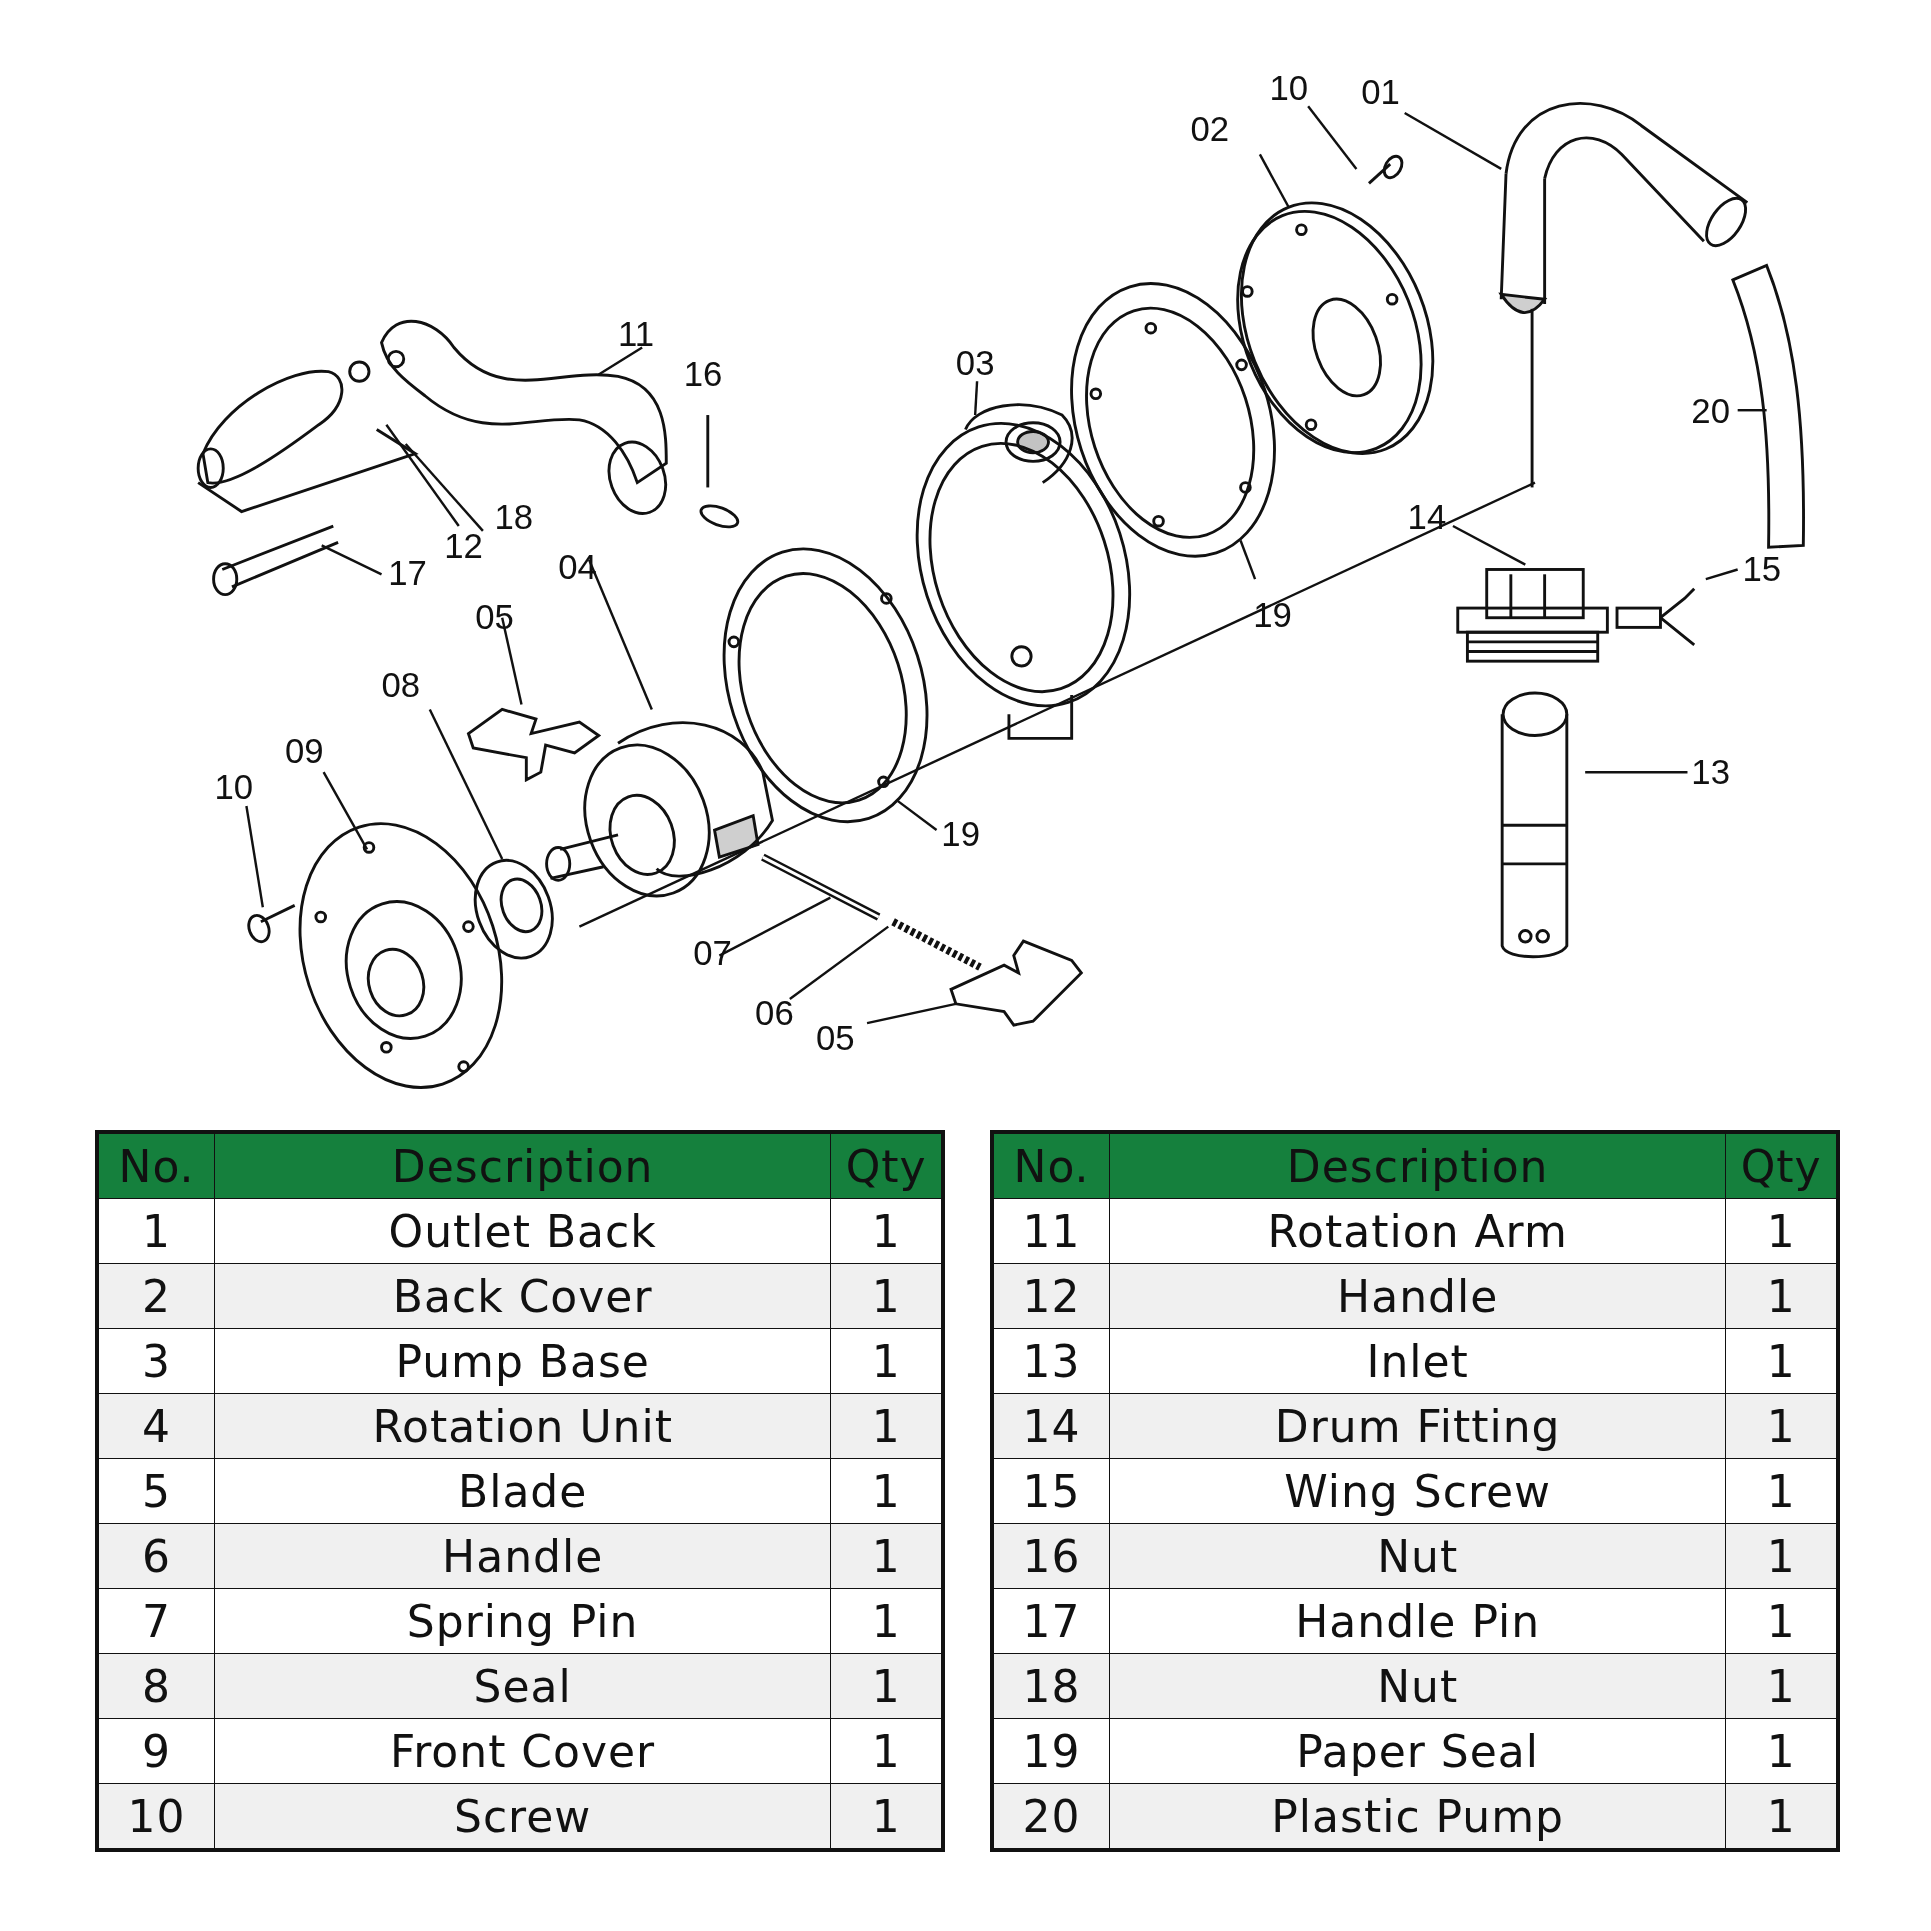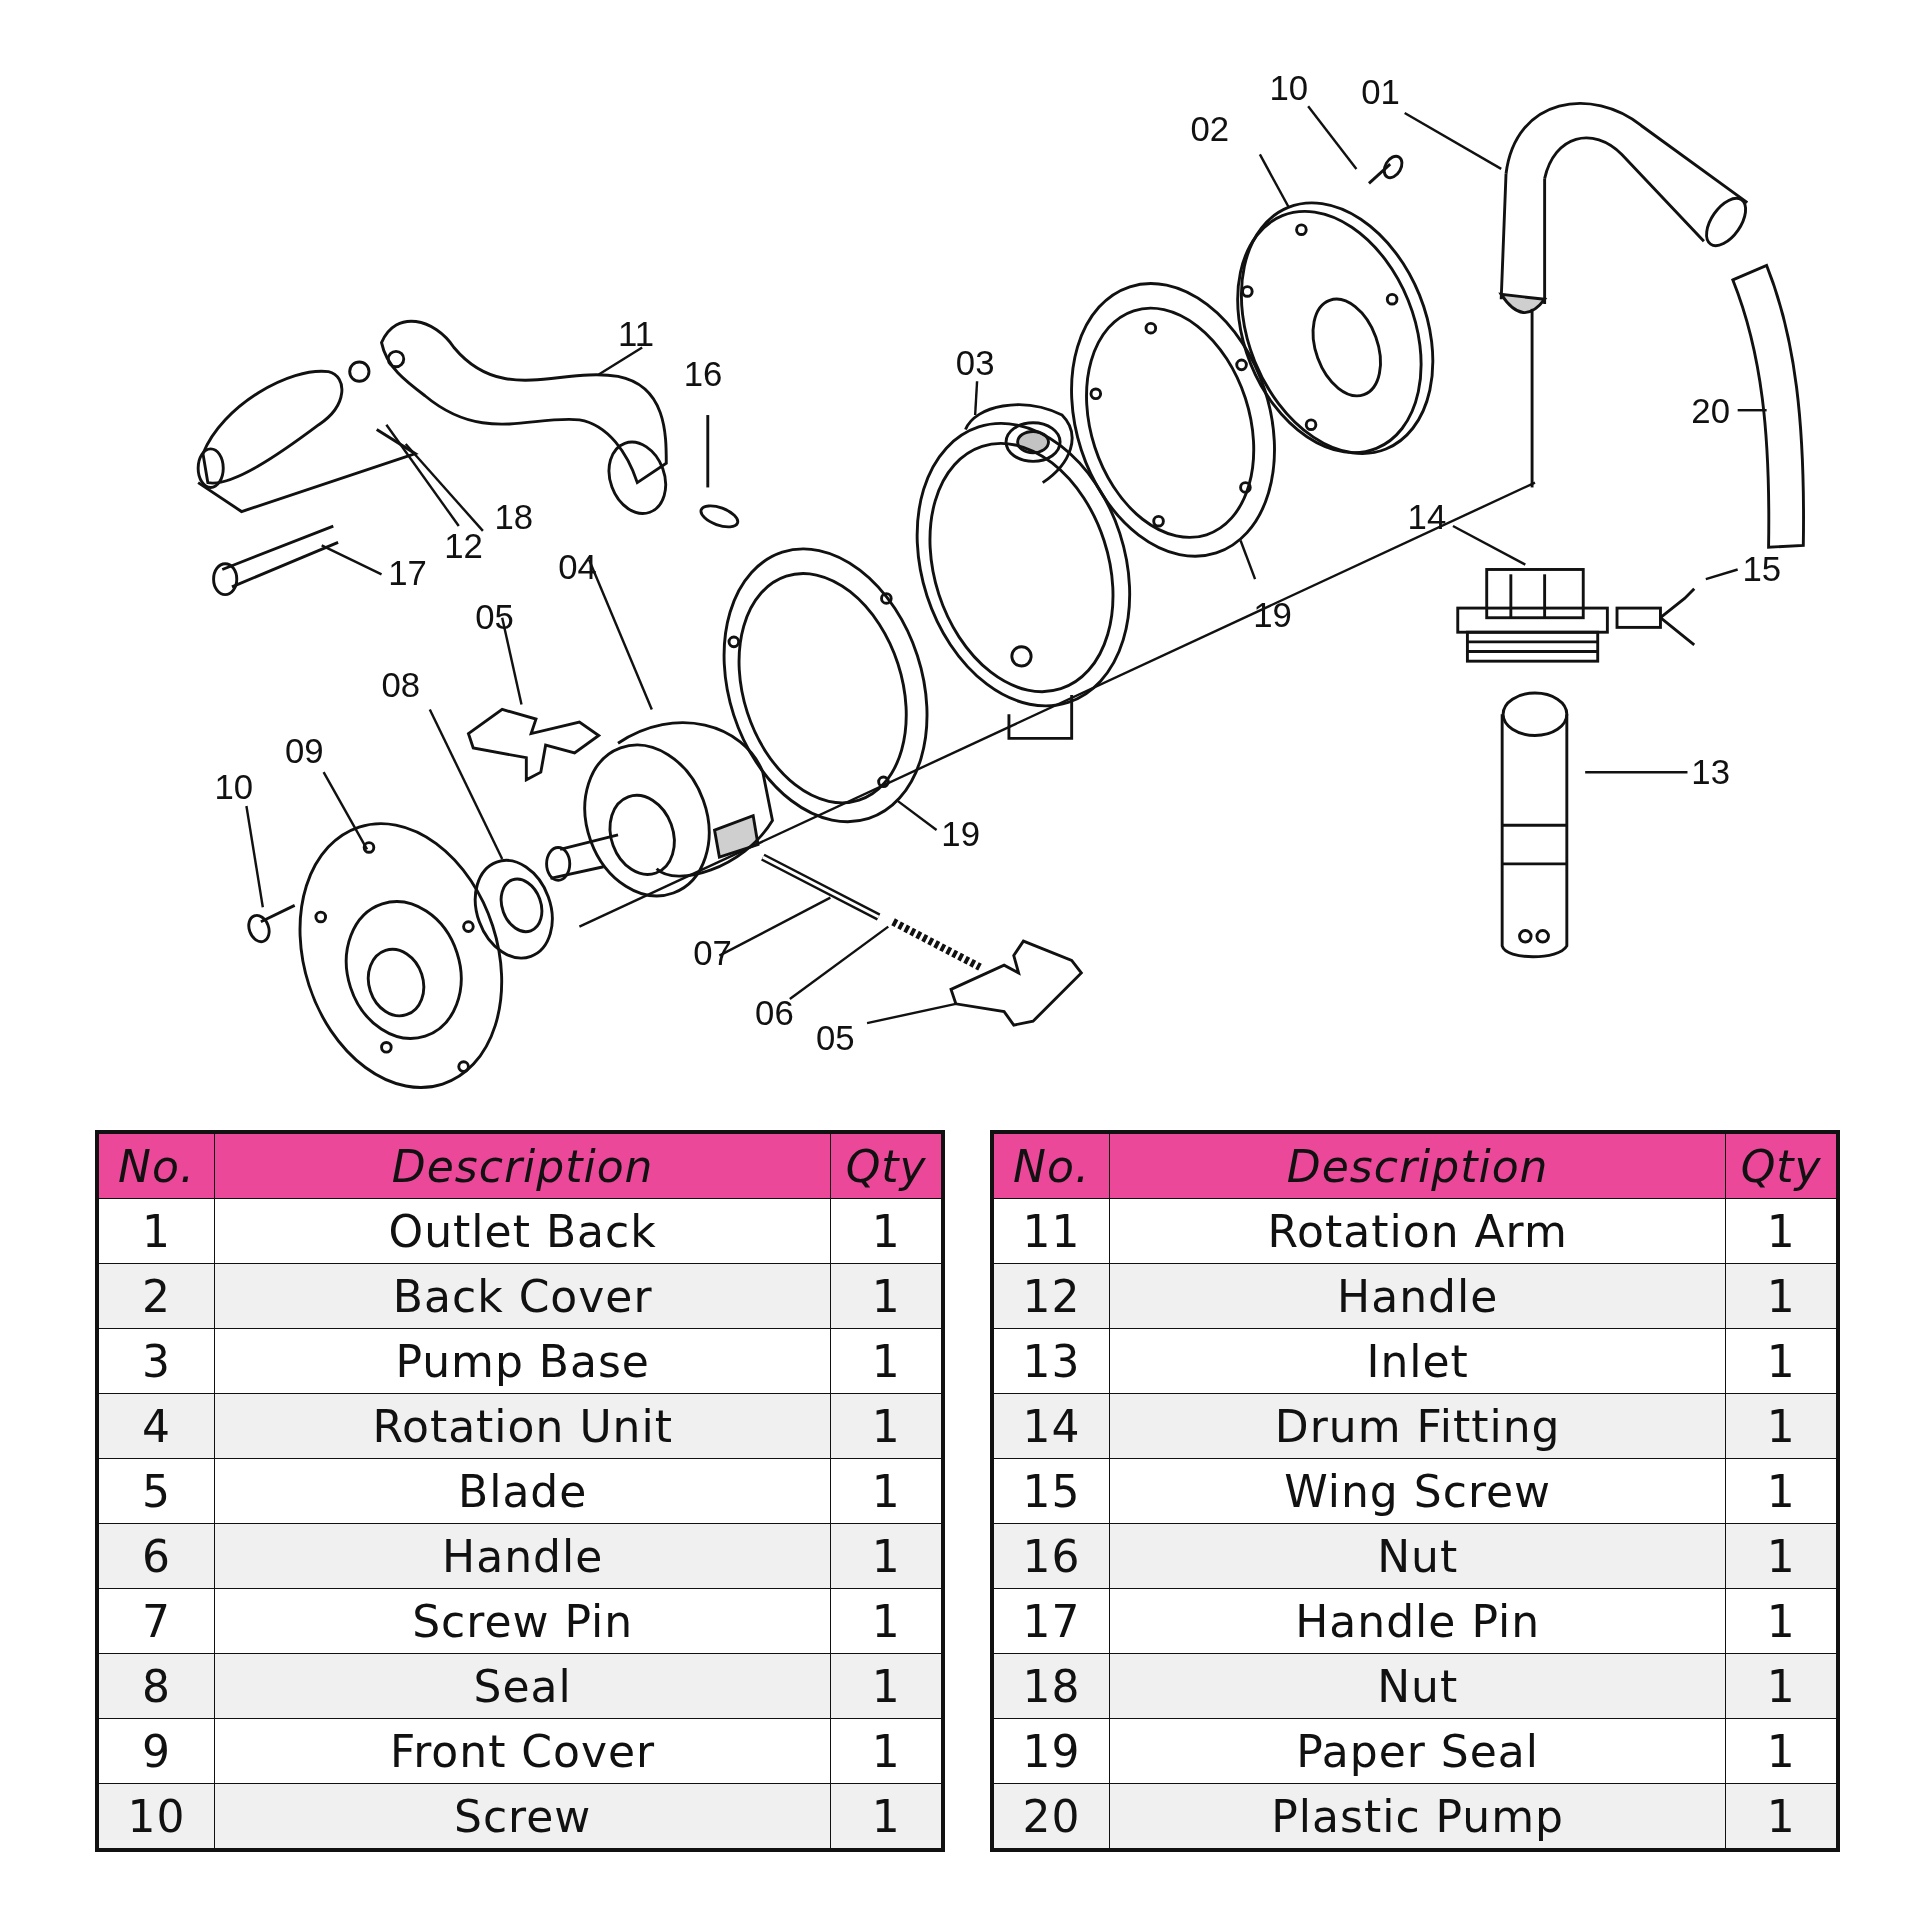--- a/index.html
+++ b/index.html
@@ -1,21 +1,21 @@
 <!DOCTYPE html>
 <html><head>
 <meta charset="utf-8">
 <style>
   html,body{margin:0;padding:0;background:#fff;}
   body{width:1931px;height:1931px;position:relative;overflow:hidden;font-family:"Liberation Sans",sans-serif;}
   #diagram{position:absolute;left:0;top:0;width:1931px;height:1110px;}
   #diagram .lbl{font-family:"Liberation Sans",sans-serif;font-size:36px;fill:#111;}
   .ptable{position:absolute;top:1130px;border-collapse:collapse;border:4.8px solid #111;font-family:"DejaVu Sans",sans-serif;font-weight:300;}
   .ptable td,.ptable th{border:1.9px solid #111;height:64px;font-size:44px;font-weight:normal;color:#111;padding:0 23px;letter-spacing:1px;}
-  .ptable th{background:#ec4899;font-style:italic;}
+  .ptable th{background:#15803d;}
   .ptable tr.alt td{background:#f0f0f0;}
   .ptable .c-no{width:92px;text-align:center;padding:0 7.7px;}
   .ptable .c-desc{width:529px;text-align:center;}
   .ptable .c-qty{width:87px;text-align:center;padding:0 7.7px;}
   #table-left{left:95px;width:850px;}
   #table-right{left:990px;width:850px;}
 </style>
 </head>
 <body>
 
@@ -256,21 +256,21 @@
         <td class="c-desc">Blade</td>
         <td class="c-qty">1</td>
       </tr>
     <tr class="alt">
         <td class="c-no">6</td>
         <td class="c-desc">Handle</td>
         <td class="c-qty">1</td>
       </tr>
     <tr>
         <td class="c-no">7</td>
-        <td class="c-desc">Screw Pin</td>
+        <td class="c-desc">Spring Pin</td>
         <td class="c-qty">1</td>
       </tr>
     <tr class="alt">
         <td class="c-no">8</td>
         <td class="c-desc">Seal</td>
         <td class="c-qty">1</td>
       </tr>
     <tr>
         <td class="c-no">9</td>
         <td class="c-desc">Front Cover</td>

